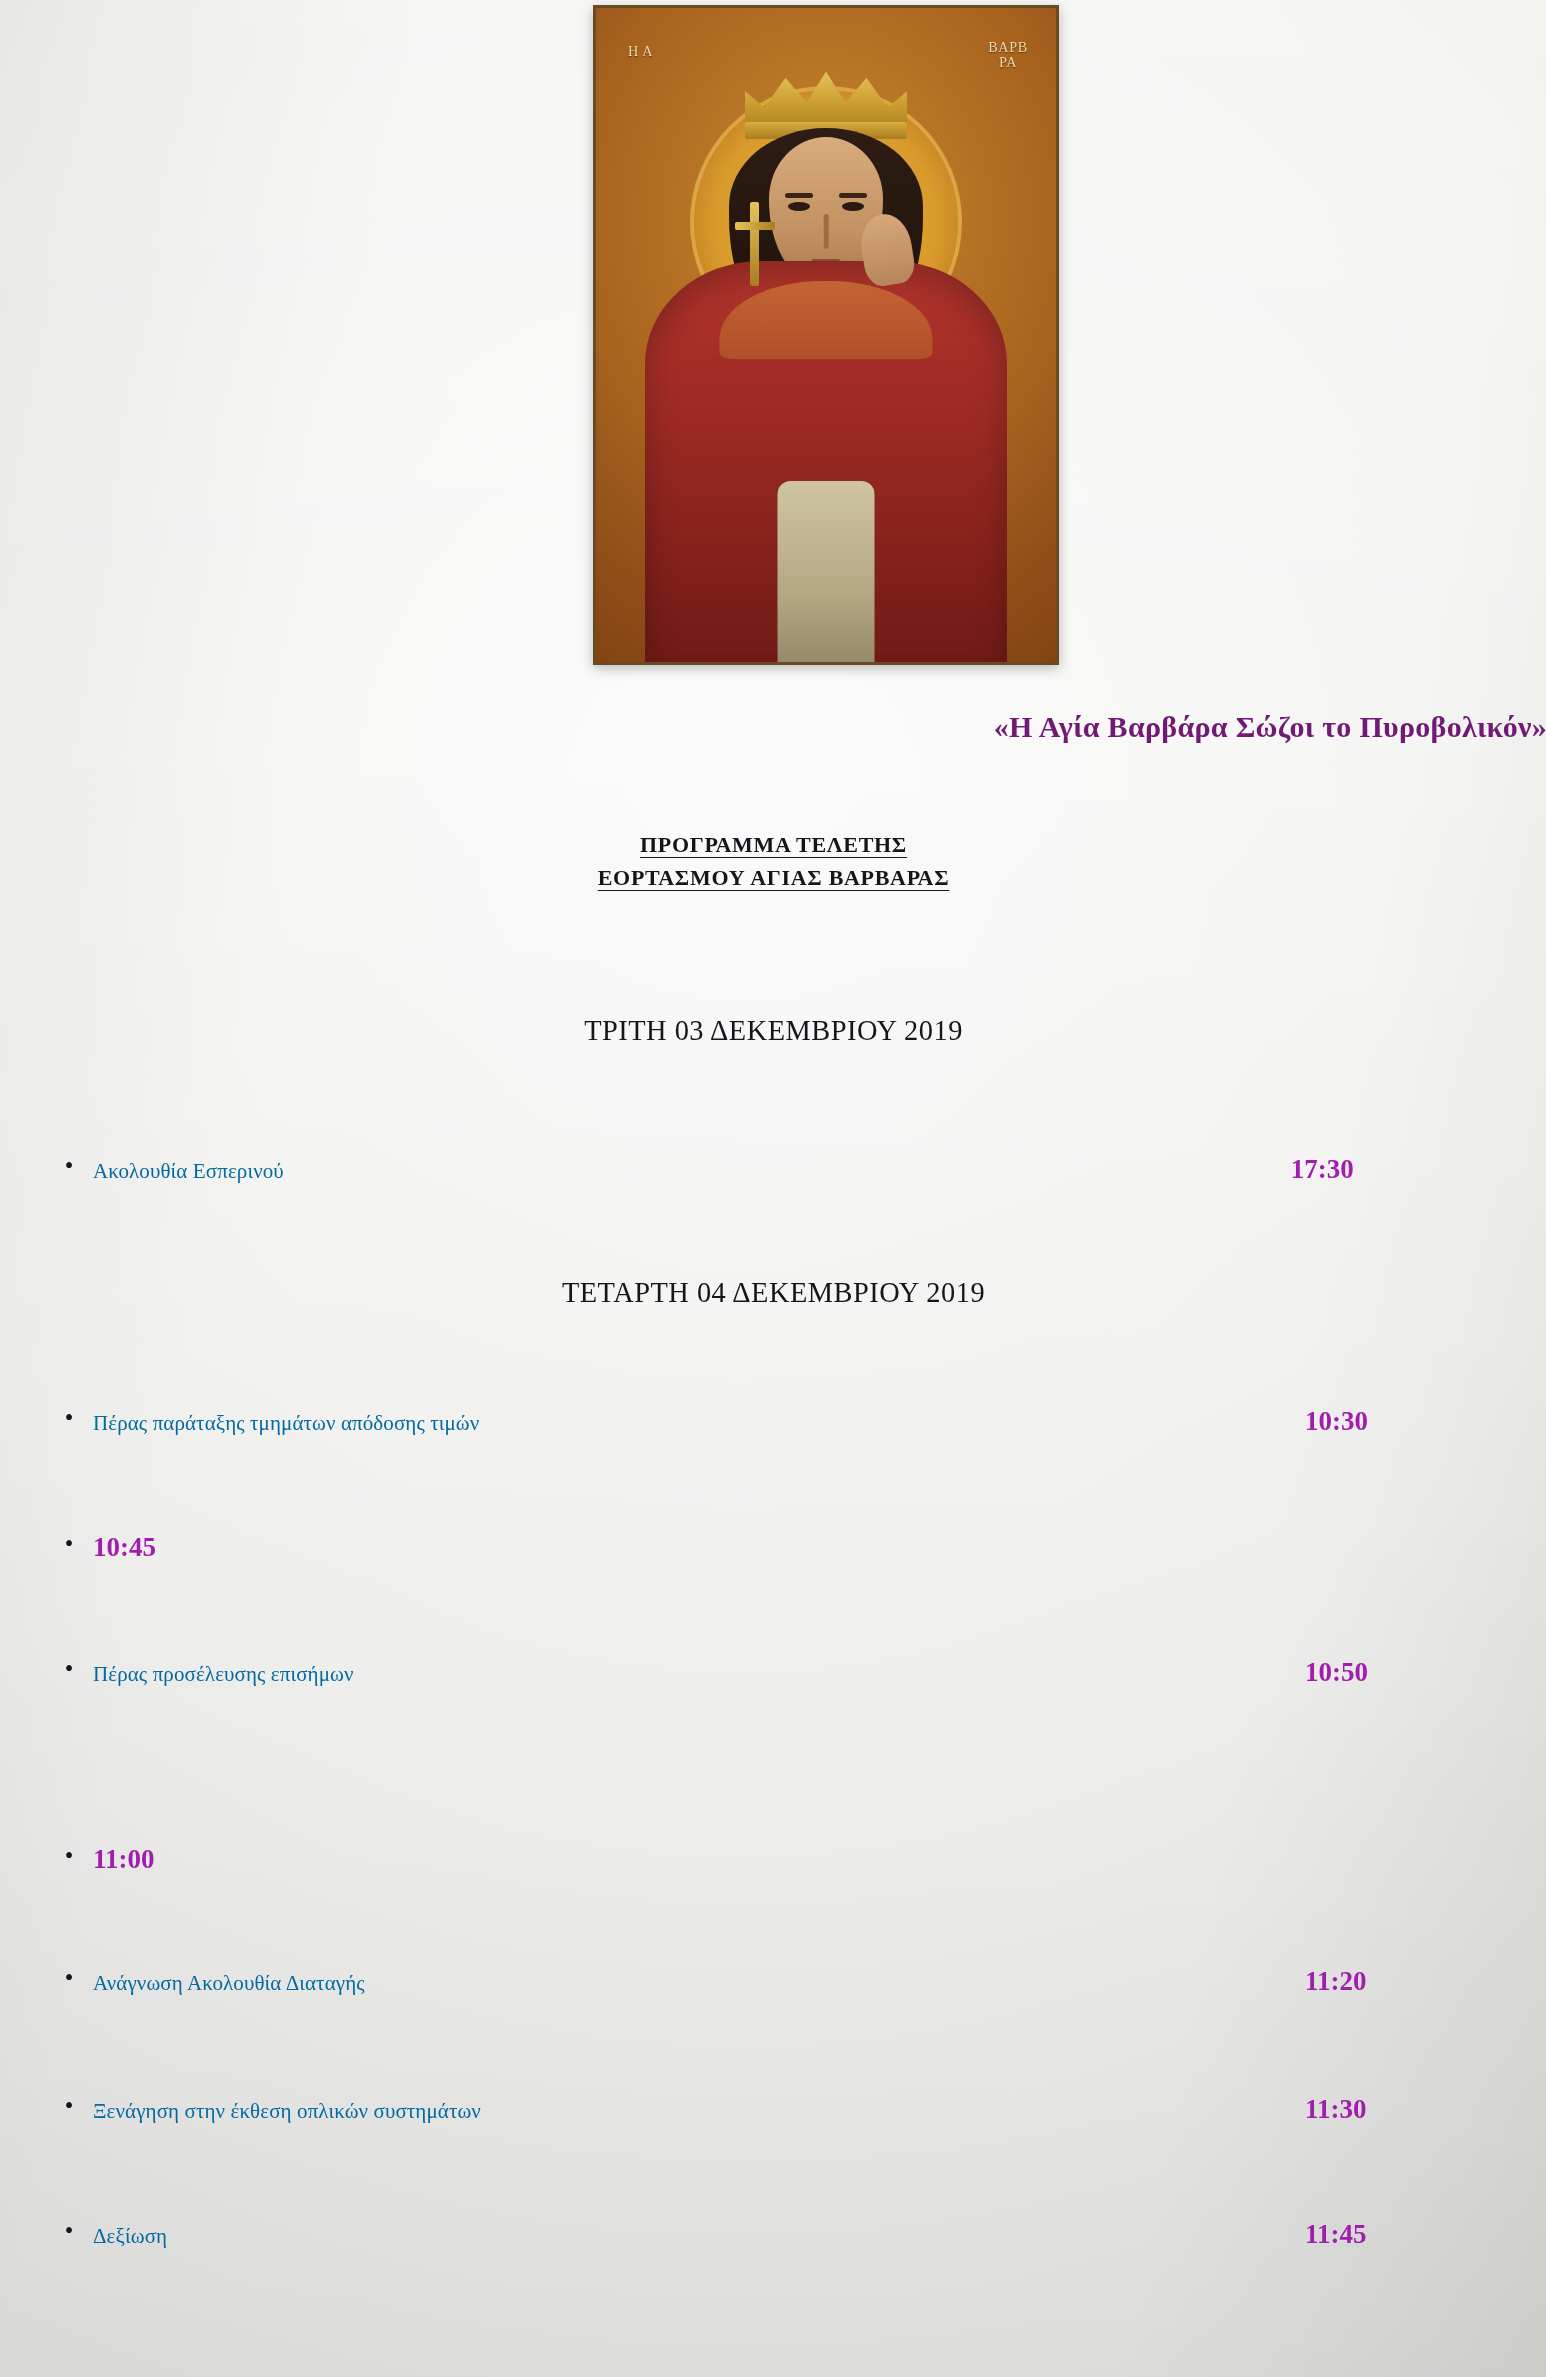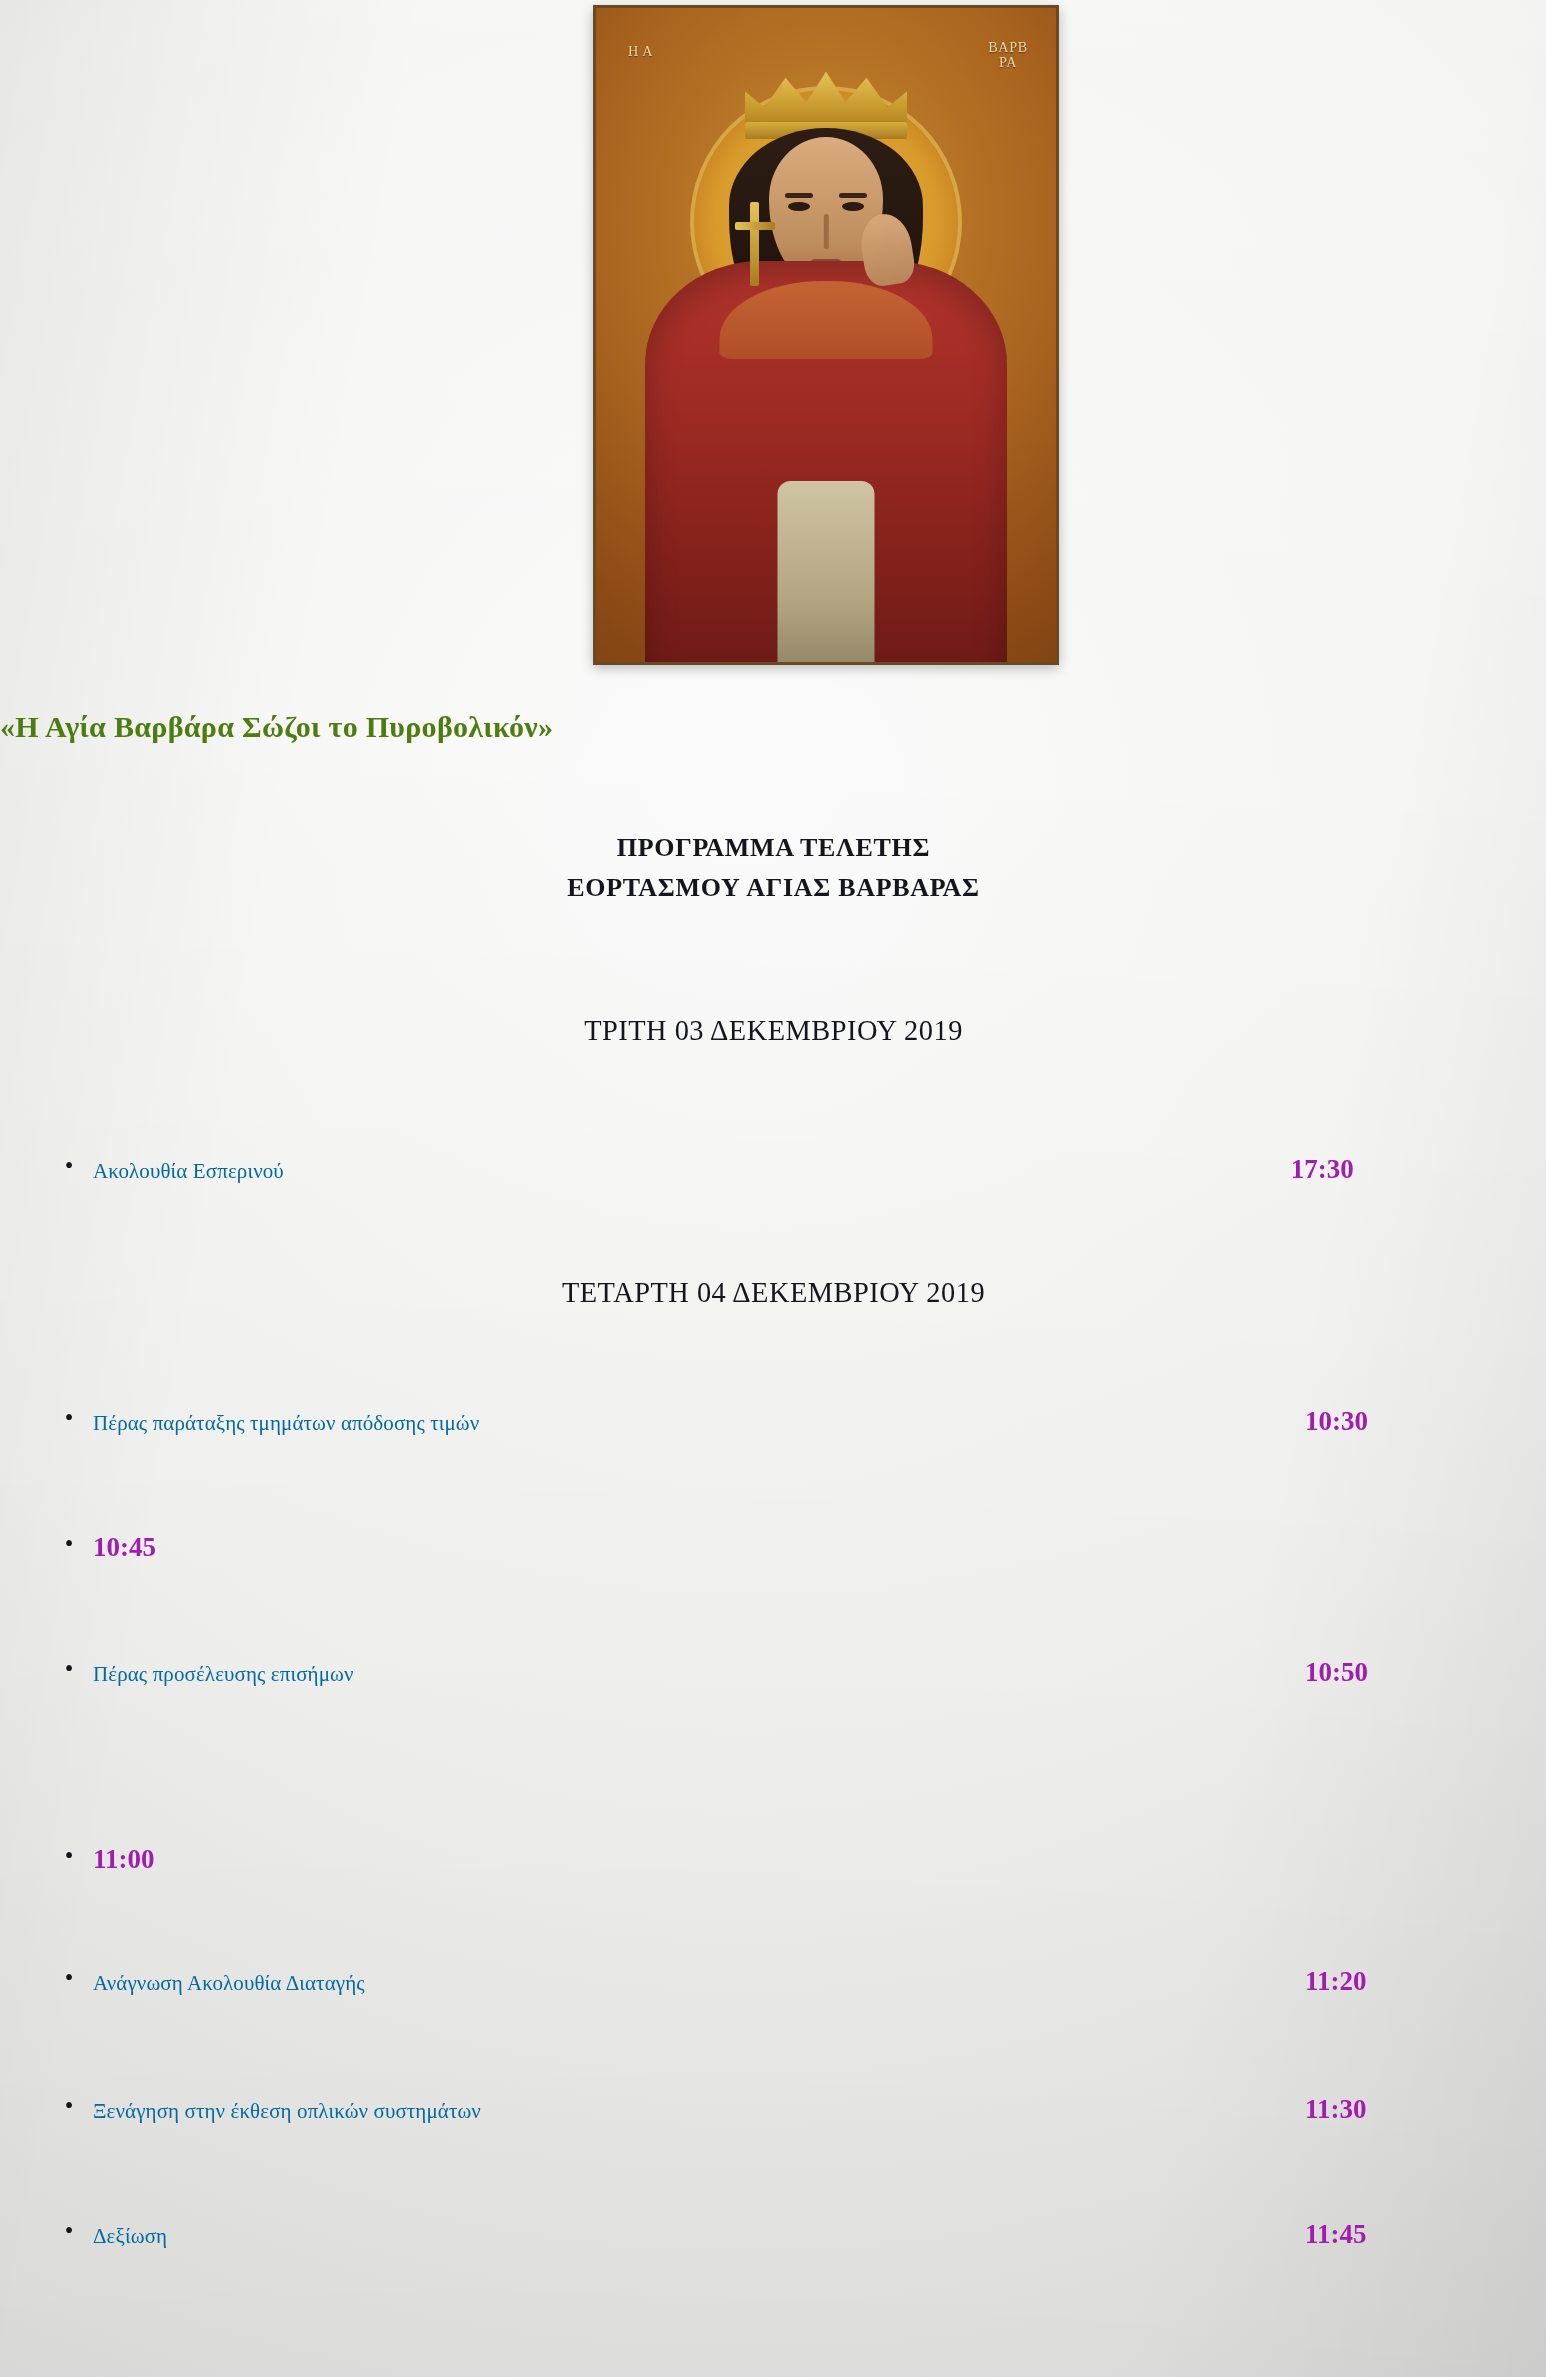--- a/index.html
+++ b/index.html
@@ -228,38 +228,39 @@
   }
   .glyph.tl { left: 22px; top: 36px; width: 45px; }
   .glyph.tr { right: 22px; top: 32px; width: 52px; }
 
   
   .quote {
     position: absolute;
     left: 0;
     right: 0;
     top: 710px;
-    text-align: left;
+    text-align: right;
     font-size: 30px;
     font-weight: bold;
     letter-spacing: 0.3px;
-    color: #4d7c0f;
+    color: #701a75;
   }
   .title-block {
     position: absolute;
     left: 0;
     right: 0;
     top: 828px;
     text-align: center;
     color: #14161c;
   }
   .title-line {
-    font-size: 26px;
+    font-size: 22px;
     font-weight: bold;
     letter-spacing: 0.7px;
+    text-decoration: underline;
     text-underline-offset: 4.5px;
     text-decoration-thickness: 1.3px;
     line-height: 1.52;
   }
   .day-heading {
     position: absolute;
     left: 0;
     right: 0;
     text-align: center;
     font-size: 28.4px;

